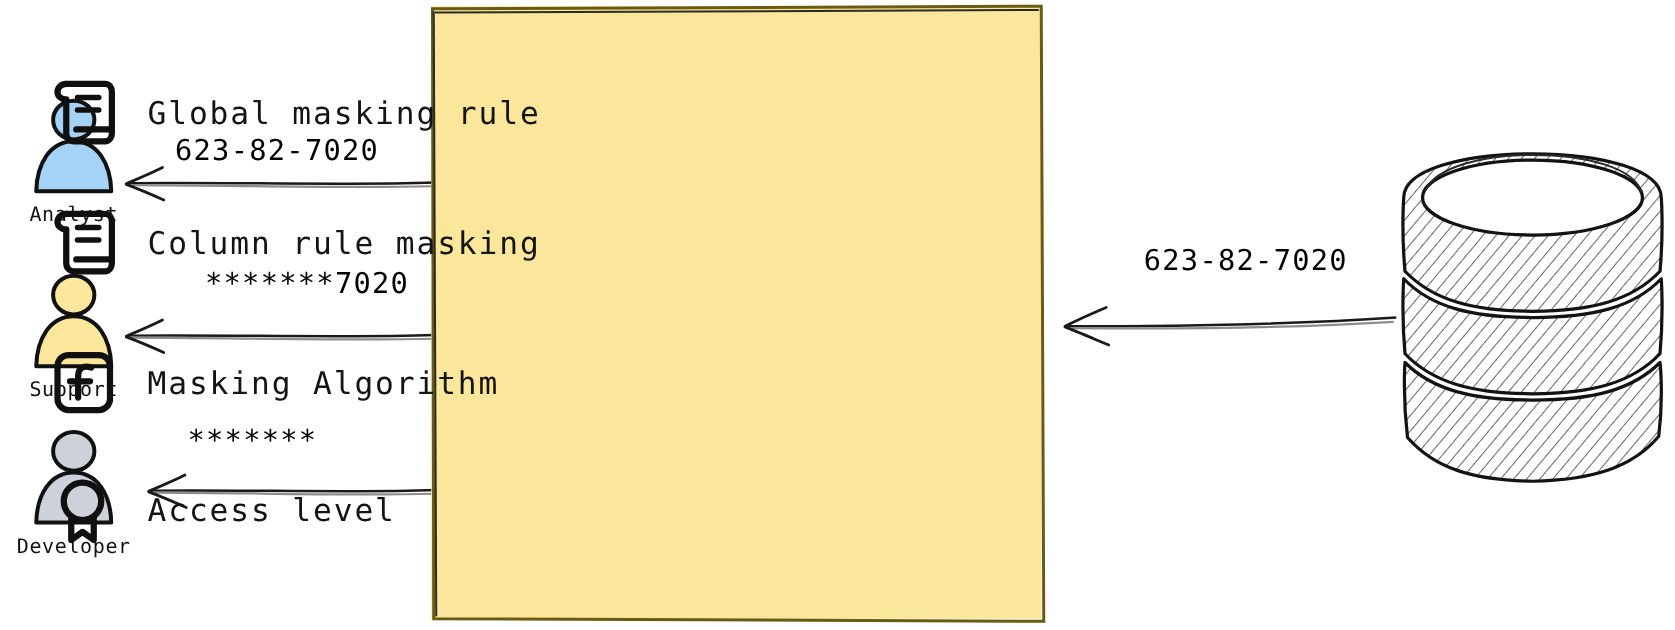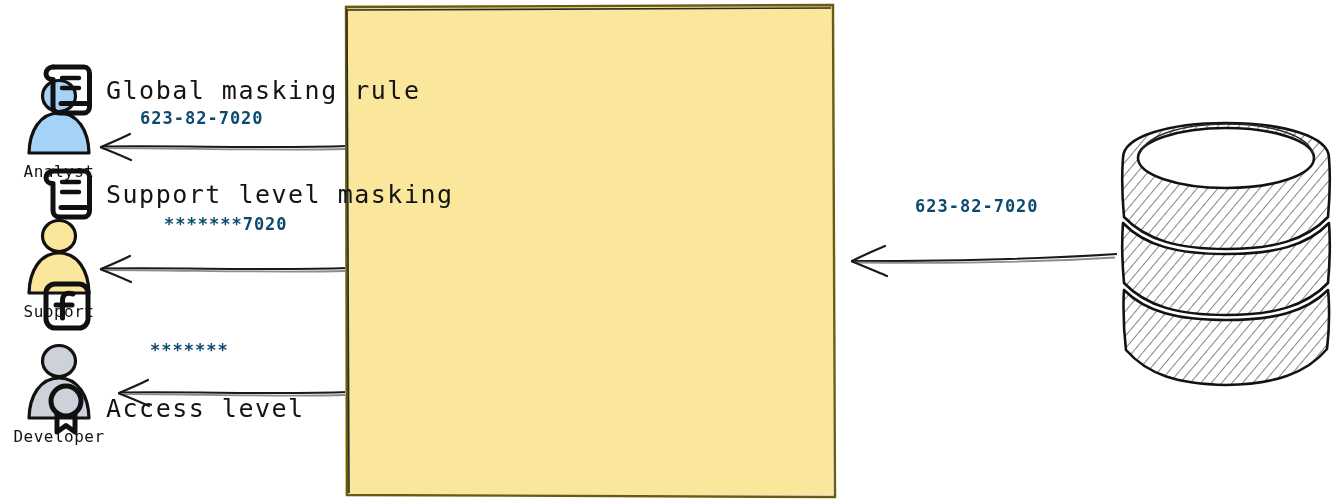--- a/index.html
+++ b/index.html
@@ -32,24 +32,24 @@
     font-size: 16px;
     letter-spacing: 0.5px;
     margin-top: 2px;
     color: #121212;
     white-space: nowrap;
   }
 
   
   .flow-label {
     position: absolute;
-    font-size: 17px;
-    font-weight: 700;
+    font-size: 23px;
+    font-weight: 400;
     letter-spacing: 1px;
-    color: #0c4a6e;
+    color: #000000;
     white-space: nowrap;
   }
 
   
   .arrow {
     position: absolute;
   }
 
   
   #policy-box {
@@ -66,21 +66,21 @@
     left: 341px;
     top: 1px;
     width: 496px;
     height: 498px;
     pointer-events: none;
   }
   .policy-item {
     position: absolute;
     display: flex;
     align-items: center;
-    gap: 14px;
+    gap: 26px;
     left: 40px;
   }
   .policy-icon {
     width: 52px;
     height: 56px;
     flex: 0 0 52px;
     display: block;
   }
   .policy-text {
     font-size: 25px;
@@ -182,29 +182,30 @@
   <span class="policy-text">Global masking rule</span>
 </div>
 
 <div class="policy-item" style="top:166px;">
   <svg class="policy-icon" viewBox="0 0 52 56" aria-hidden="true">
     <path d="M13 5 L44 5 C47.5 5 49.5 8 49.5 11.5 L49.5 41.5 L21 41.5" fill="none" stroke="#101010" stroke-width="5" stroke-linecap="round" stroke-linejoin="round"></path>
     <path d="M13 5 C9 5 6 8 6 11.5 C6 15 9 17.5 12.5 17.5 L13 17.5 L13 44.5 C13 48 15.5 51 19.5 51 L44 51 C47.5 51 49.5 48 49.5 44.5 L49.5 41.5" fill="none" stroke="#101010" stroke-width="5" stroke-linecap="round" stroke-linejoin="round"></path>
     <line x1="22" y1="16" x2="39" y2="16" stroke="#101010" stroke-width="4.4" stroke-linecap="round"></line>
     <line x1="22" y1="26" x2="39" y2="26" stroke="#101010" stroke-width="4.4" stroke-linecap="round"></line>
   </svg>
-  <span class="policy-text">Support level masking</span>
+  <span class="policy-text">Column rule masking</span>
 </div>
 
 <div class="policy-item" style="top:278px;">
   <svg class="policy-icon" viewBox="0 0 52 56" aria-hidden="true">
     <rect x="6" y="6" width="42" height="44" rx="9" ry="9" fill="none" stroke="#101010" stroke-width="5"></rect>
     <path d="M33 16 C26.5 14 22.5 16.5 22.5 22.5 L22.5 40" fill="none" stroke="#101010" stroke-width="5" stroke-linecap="round"></path>
     <line x1="16" y1="27" x2="32" y2="27" stroke="#101010" stroke-width="5" stroke-linecap="round"></line>
   </svg>
+  <span class="policy-text">Masking Algorithm</span>
 </div>
 
 <div class="policy-item" style="top:380px;">
   <svg class="policy-icon" viewBox="0 0 52 56" aria-hidden="true">
     <circle cx="26" cy="21" r="15" fill="none" stroke="#101010" stroke-width="5"></circle>
     <path d="M17 33.5 L17 52 L26 45.5 L35 52 L35 33.5" fill="none" stroke="#101010" stroke-width="5" stroke-linejoin="round" stroke-linecap="round"></path>
   </svg>
   <span class="policy-text">Access level</span>
 </div>
 

